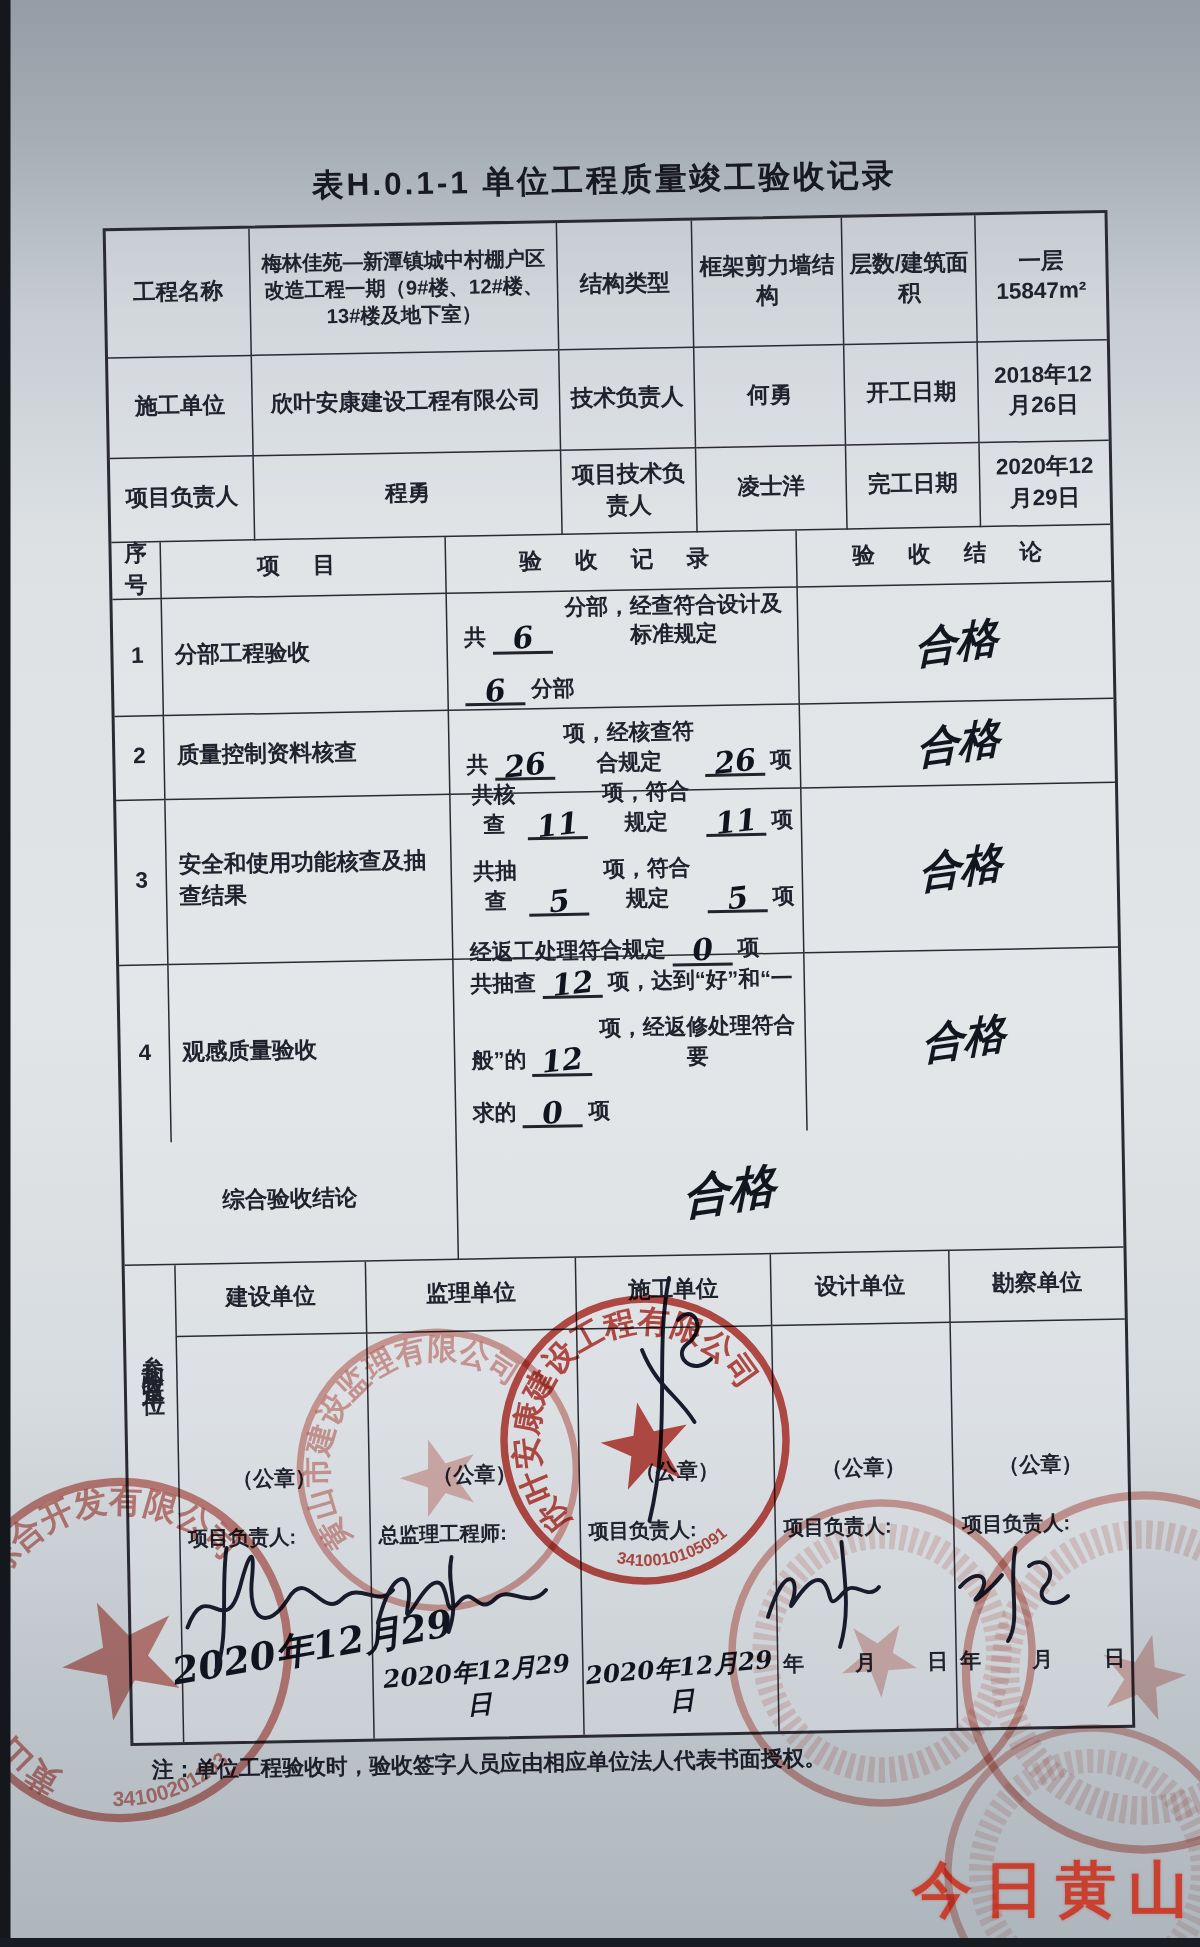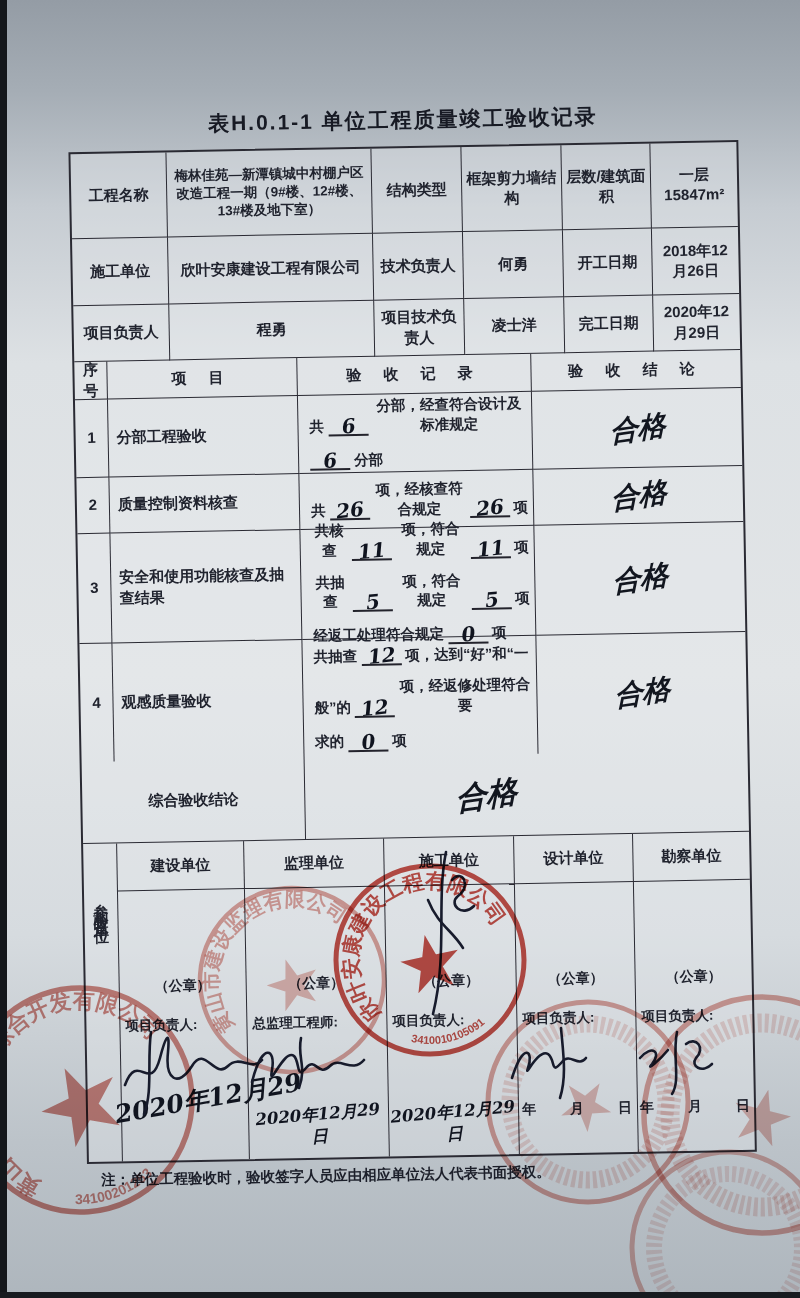--- a/index.html
+++ b/index.html
@@ -250,20 +250,21 @@
       <path d="M512,1078 C524,1040 534,1052 528,1068 C524,1080 538,1048 548,1054 C556,1060 550,1076 562,1062 C570,1052 578,1068 586,1058"></path>
       <path d="M561,1028 C563,1052 567,1076 560,1098"></path>
     </g>
     <g>
       <path d="M640,1058 C652,1044 662,1052 652,1064 C645,1072 660,1060 668,1050"></path>
       <path d="M677,1032 C672,1056 681,1080 672,1094"></path>
       <path d="M686,1044 C696,1036 706,1048 696,1058 C690,1066 702,1074 712,1064"></path>
     </g>
   </svg>
 
+  <div class="watermark">今日黄山</div>
 
   <svg class="stamp" style="left:-60px;top:960px;width:280px;height:280px;color:rgba(186,62,50,.62);transform:rotate(-26deg)" viewBox="0 0 280 280">
     <defs>
       <path id="arcOwnT" d="M140,140 m0,92 a92,92 0 1,1 0,-184 a92,92 0 1,1 0,184"></path>
       <path id="arcOwnB" d="M140,140 m-104,0 a104,104 0 1,0 208,0 a104,104 0 1,0 -208,0"></path>
     </defs>
     <circle cx="140" cy="140" r="112" fill="none" stroke="currentColor" stroke-width="5.5"></circle>
     <text font-size="22" fill="currentColor"><textPath href="#arcOwnT" startOffset="14%">黄山市富徽城市综合开发有限公司</textPath></text>
     <text x="140" y="176" text-anchor="middle" font-size="92" fill="currentColor">★</text>
     <text font-size="14" fill="currentColor"><textPath href="#arcOwnB" startOffset="17%">34100201253</textPath></text>

